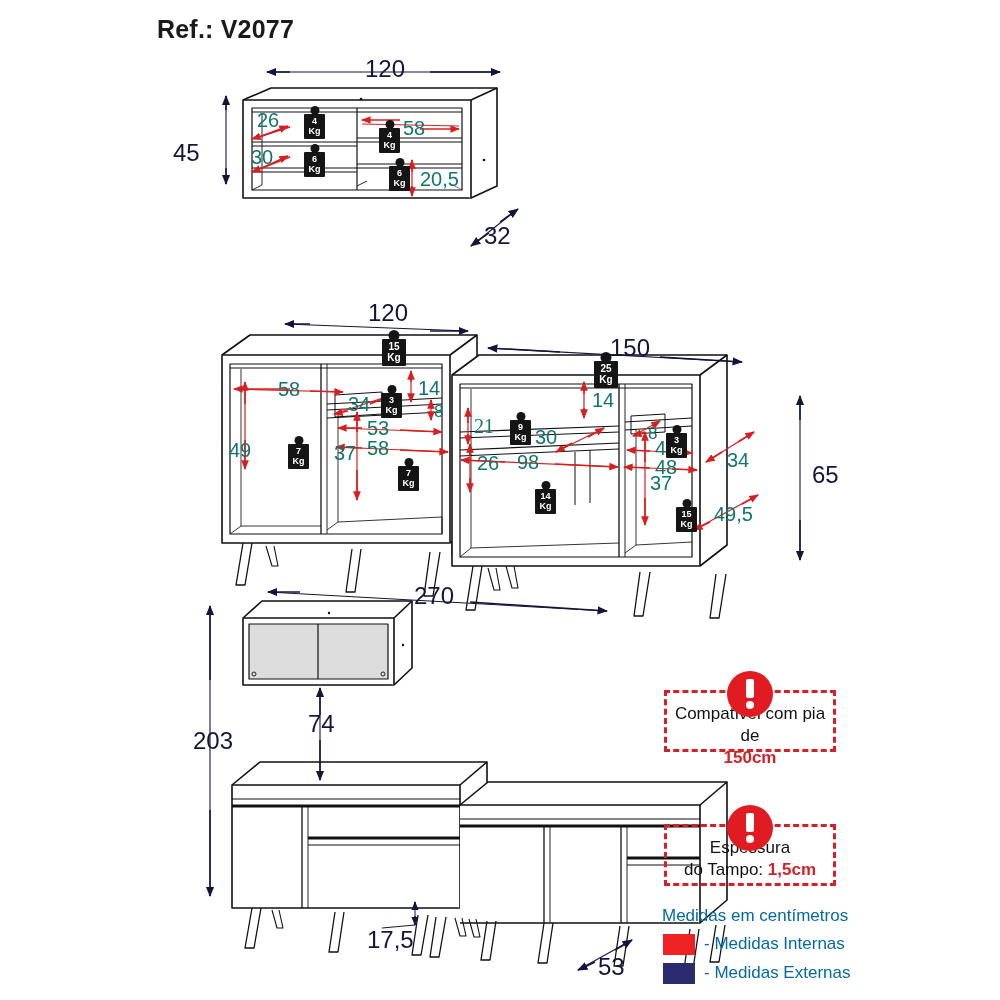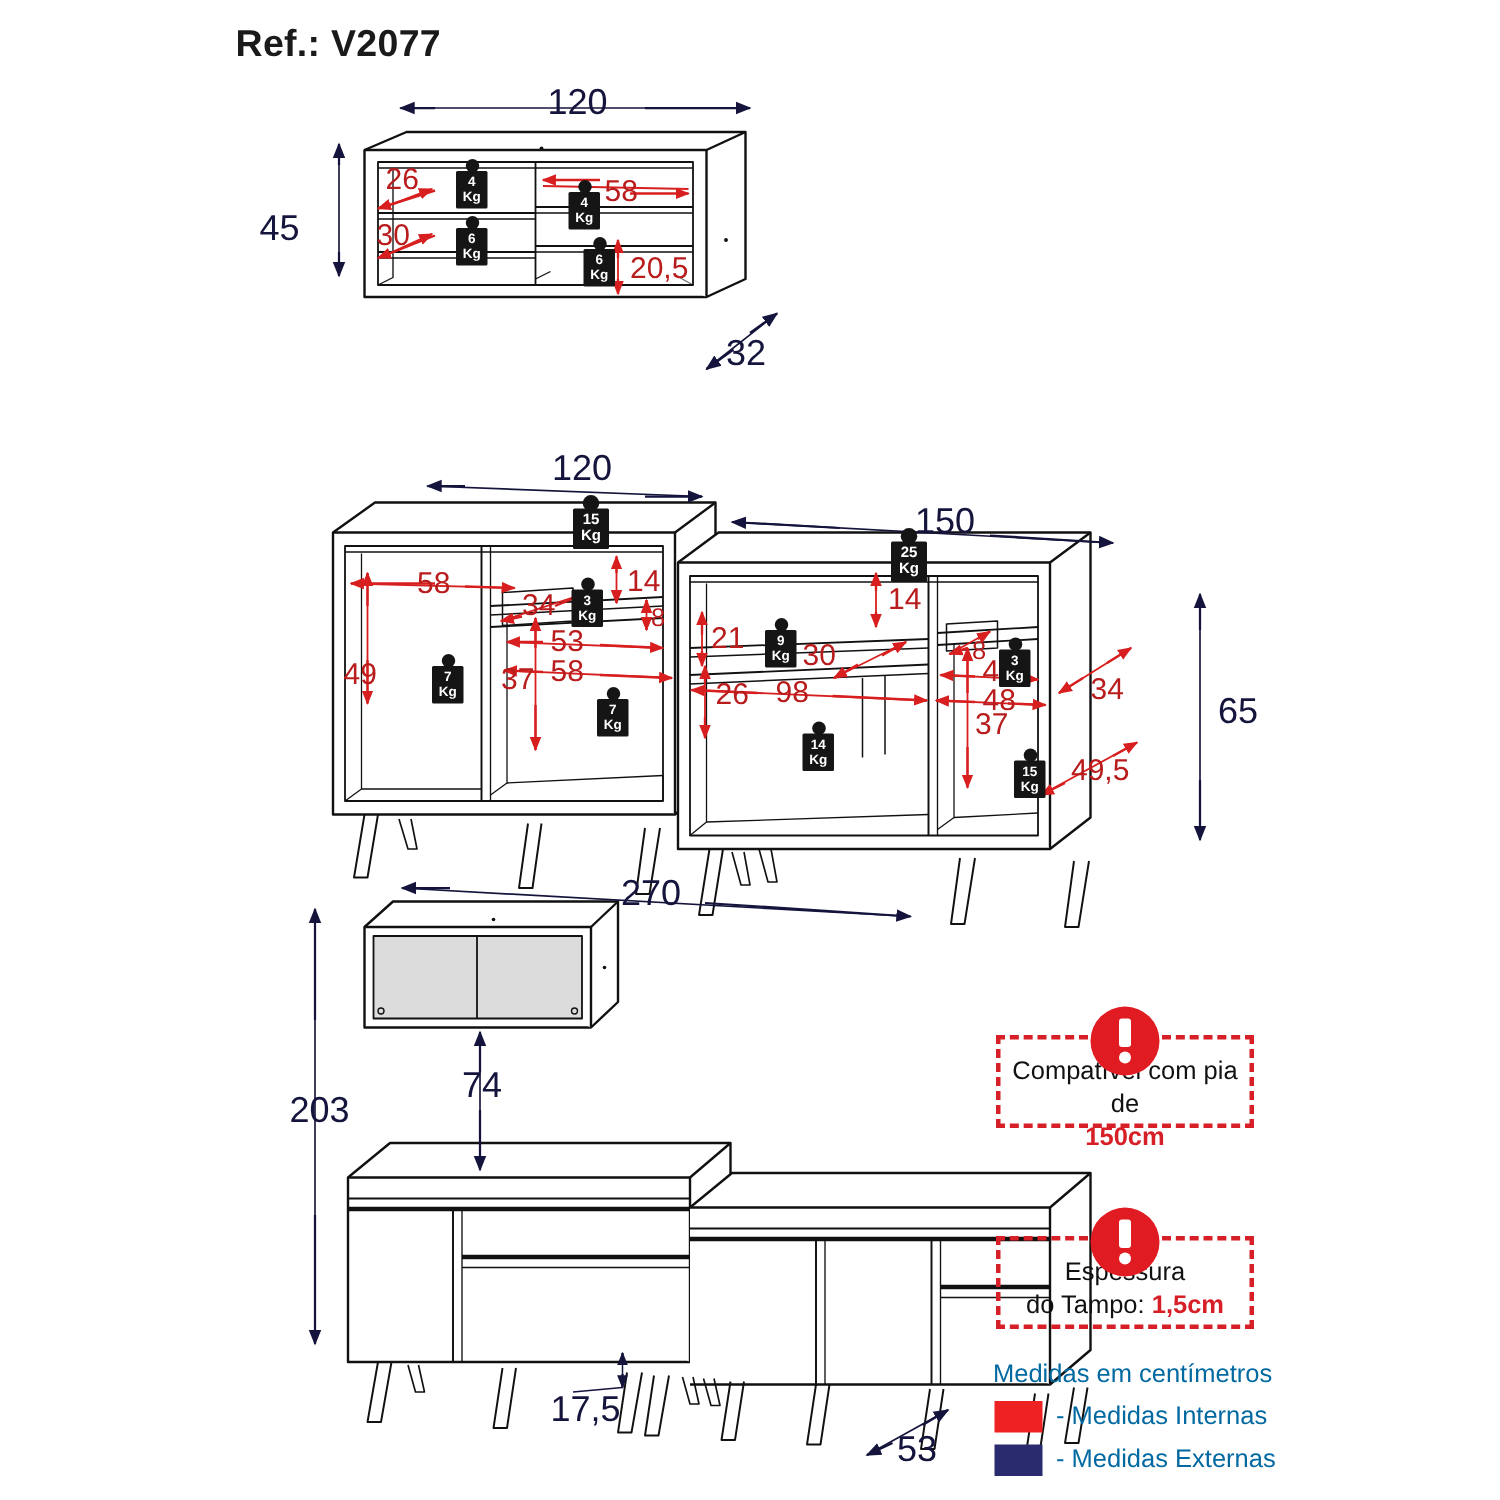--- a/index.html
+++ b/index.html
@@ -9,21 +9,21 @@
   #stage{position:absolute;inset:0;width:1000px;height:874px;}
   svg#draw{position:absolute;left:0;top:0;width:1000px;height:1000px;}
 
   .title{position:absolute;left:157px;top:15px;font-size:25px;font-weight:bold;
          letter-spacing:.2px;color:#1a1a1a;}
 
   
   .dim{position:absolute;font-size:24px;font-weight:400;white-space:nowrap;
        line-height:1;}
   .dim.ext{color:#14143c;}
-  .dim.int{color:#b91c1c;}
+  .dim.int{color:#0f766e;}
   .dim.sm{font-size:20px;}
   .dim.xs{font-size:17px;}
 
   
   .wt{position:absolute;width:24px;background:#151515;color:#fff;
       text-align:center;font-weight:bold;line-height:11px;
       font-size:10px;padding:2px 0 3px;border-radius:1px;}
   .wt .n{display:block;}
   .wt .k{display:block;}
   .wt::before{content:"";position:absolute;left:50%;top:-9px;
@@ -370,21 +370,21 @@
   <div class="dim ext" style="left:812px;top:463px;">65</div>
 
   <div class="dim int sm" style="left:278px;top:379px;">58</div>
   <div class="dim int sm" style="left:229px;top:440px;text-align:center;">49</div>
   <div class="dim int sm" style="left:348px;top:394px;">34</div>
   <div class="dim int sm" style="left:418px;top:378px;">14</div>
   <div class="dim int xs" style="left:434px;top:403px;">8</div>
   <div class="dim int sm" style="left:367px;top:418px;">53</div>
   <div class="dim int sm" style="left:367px;top:438px;">58</div>
   <div class="dim int sm" style="left:334px;top:443px;">37</div>
-  <div class="dim int sm" style="left:474px;top:416px;">21</div>
+  <div class="dim int sm" style="left:474px;top:416px;font-family:Liberation Serif, serif;">21</div>
   <div class="dim int sm" style="left:535px;top:427px;">30</div>
   <div class="dim int sm" style="left:592px;top:390px;">14</div>
   <div class="dim int sm" style="left:477px;top:453px;">26</div>
   <div class="dim int sm" style="left:517px;top:452px;">98</div>
   <div class="dim int xs" style="left:648px;top:425px;">8</div>
   <div class="dim int sm" style="left:655px;top:438px;">43</div>
   <div class="dim int sm" style="left:655px;top:457px;">48</div>
   <div class="dim int sm" style="left:650px;top:473px;">37</div>
   <div class="dim int sm" style="left:727px;top:450px;">34</div>
   <div class="dim int sm" style="left:714px;top:504px;">49,5</div>

